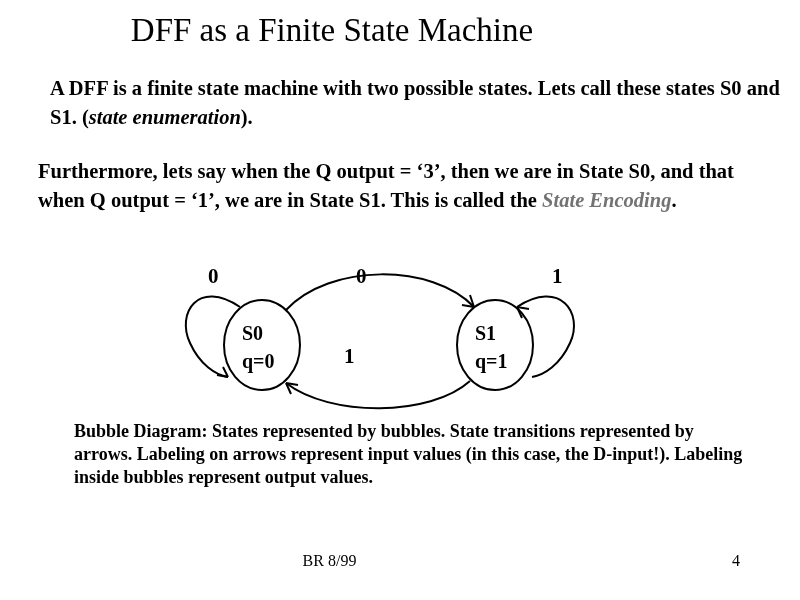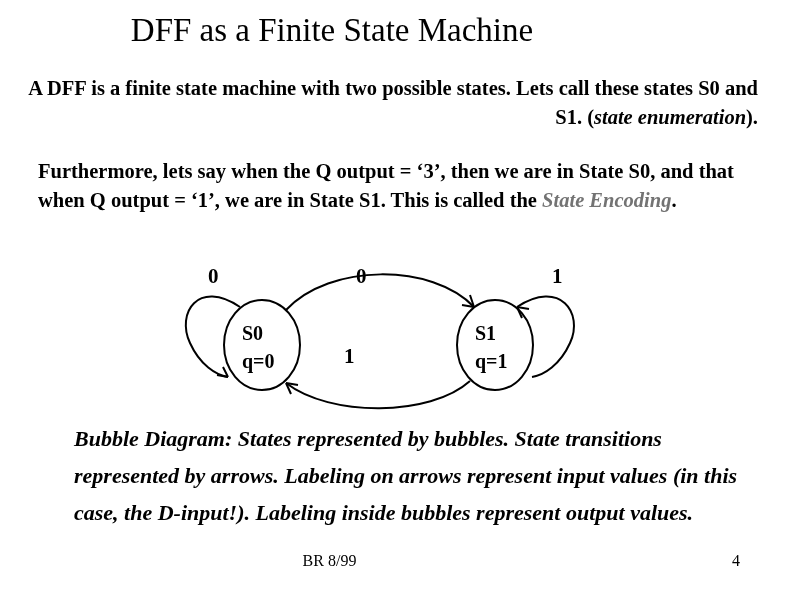--- a/index.html
+++ b/index.html
@@ -33,24 +33,23 @@
     letter-spacing: 0px;
   }
   .para {
     position: absolute;
     font-weight: bold;
     font-size: 20.5px;
     line-height: 29px;
     font-family: "Liberation Serif", serif;
   }
   #para1 {
-    left: 28px;
+    left: 50px;
     top: 74px;
     width: 730px;
-    text-align: right;
   }
   #para2 {
     left: 38px;
     top: 157px;
     width: 730px;
   }
   .italic {
     font-style: italic;
   }
   .red-italic {
@@ -76,24 +75,23 @@
     font-family: "Liberation Serif", serif;
     font-weight: bold;
     font-size: 21px;
   }
   #caption {
     position: absolute;
     left: 74px;
     top: 420px;
     width: 680px;
     font-weight: bold;
-    font-size: 22px;
-    line-height: 37px;
+    font-size: 18px;
+    line-height: 23px;
     font-family: "Liberation Serif", serif;
-    font-style: italic;
   }
   .footer-center {
     position: absolute;
     left: 0;
     top: 552px;
     width: 659px;
     text-align: center;
     font-size: 16px;
     font-family: "Liberation Serif", serif;
   }

